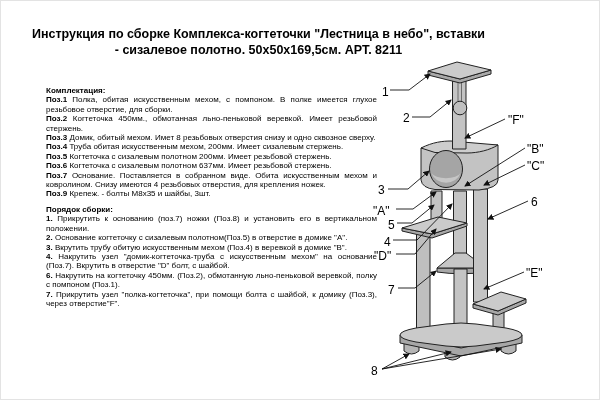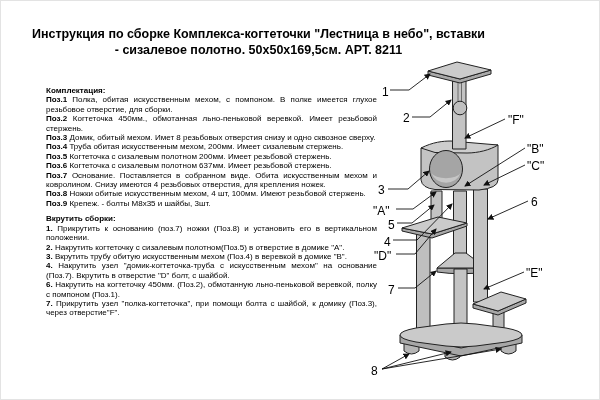--- a/index.html
+++ b/index.html
@@ -52,31 +52,30 @@
         <p><b class="lbl">Поз.3</b> <span>Домик, обитый мехом. Имет 8 резьбовых отверстия снизу и одно сквозное сверху.</span></p>
 
         <p><b class="lbl">Поз.4</b> <span>Труба обитая искусственным мехом, 200мм. Имеет сизалевым стержень.</span></p>
 
         <p><b class="lbl">Поз.5</b> <span>Когтеточка с сизалевым полотном 200мм. Имеет резьбовой стержень.</span></p>
 
         <p><b class="lbl">Поз.6</b> <span>Когтеточка с сизалевым полотном 637мм. Имеет резьбовой стержень.</span></p>
 
         <p><b class="lbl">Поз.7</b> <span>Основание. Поставляется в собранном виде. Обита искусственным мехом и ковролином. Снизу имеются 4 резьбовых отверстия, для крепления ножек.</span></p>
 
-        <p><b class="lbl">Поз.8</b> <span>Ножки обитые искусственным мехом, 4 шт, 100мм. Имеют резьбовой стержень.</span></p>
 
         <p><b class="lbl">Поз.9</b> <span>Крепеж. - болты М8х35 и шайбы, 3шт.</span></p>
       </div>
     <div class="gap"></div>
-    <p class="sec-heading">Вкрутить сборки:</p>
+    <p class="sec-heading">Порядок сборки:</p>
     <div>
 
         <p><b class="lbl">1.</b> <span>Прикрутить к основанию (поз.7) ножки (Поз.8) и установить его в вертикальном положении.</span></p>
 
-        <p><b class="lbl">2.</b> <span>Накрутить когтеточку с сизалевым полотном(Поз.5) в отверстие в домике "А".</span></p>
+        <p><b class="lbl">2.</b> <span>Основание когтеточку с сизалевым полотном(Поз.5) в отверстие в домике "А".</span></p>
 
         <p><b class="lbl">3.</b> <span>Вкрутить трубу обитую искусственным мехом (Поз.4) в веревкой в домике "В".</span></p>
 
         <p><b class="lbl">4.</b> <span>Накрутить узел "домик-когтеточка-труба с искусственным мехом" на основание (Поз.7). Вкрутить в отверстие "D" болт, с шайбой.</span></p>
 
 
         <p><b class="lbl">6.</b> <span>Накрутить на когтеточку 450мм. (Поз.2), обмотанную льно-пеньковой веревкой, полку с помпоном (Поз.1).</span></p>
 
         <p><b class="lbl">7.</b> <span>Прикрутить узел "полка-когтеточка", при помощи болта с шайбой, к домику (Поз.3), через отверстие"F".</span></p>
       </div>

